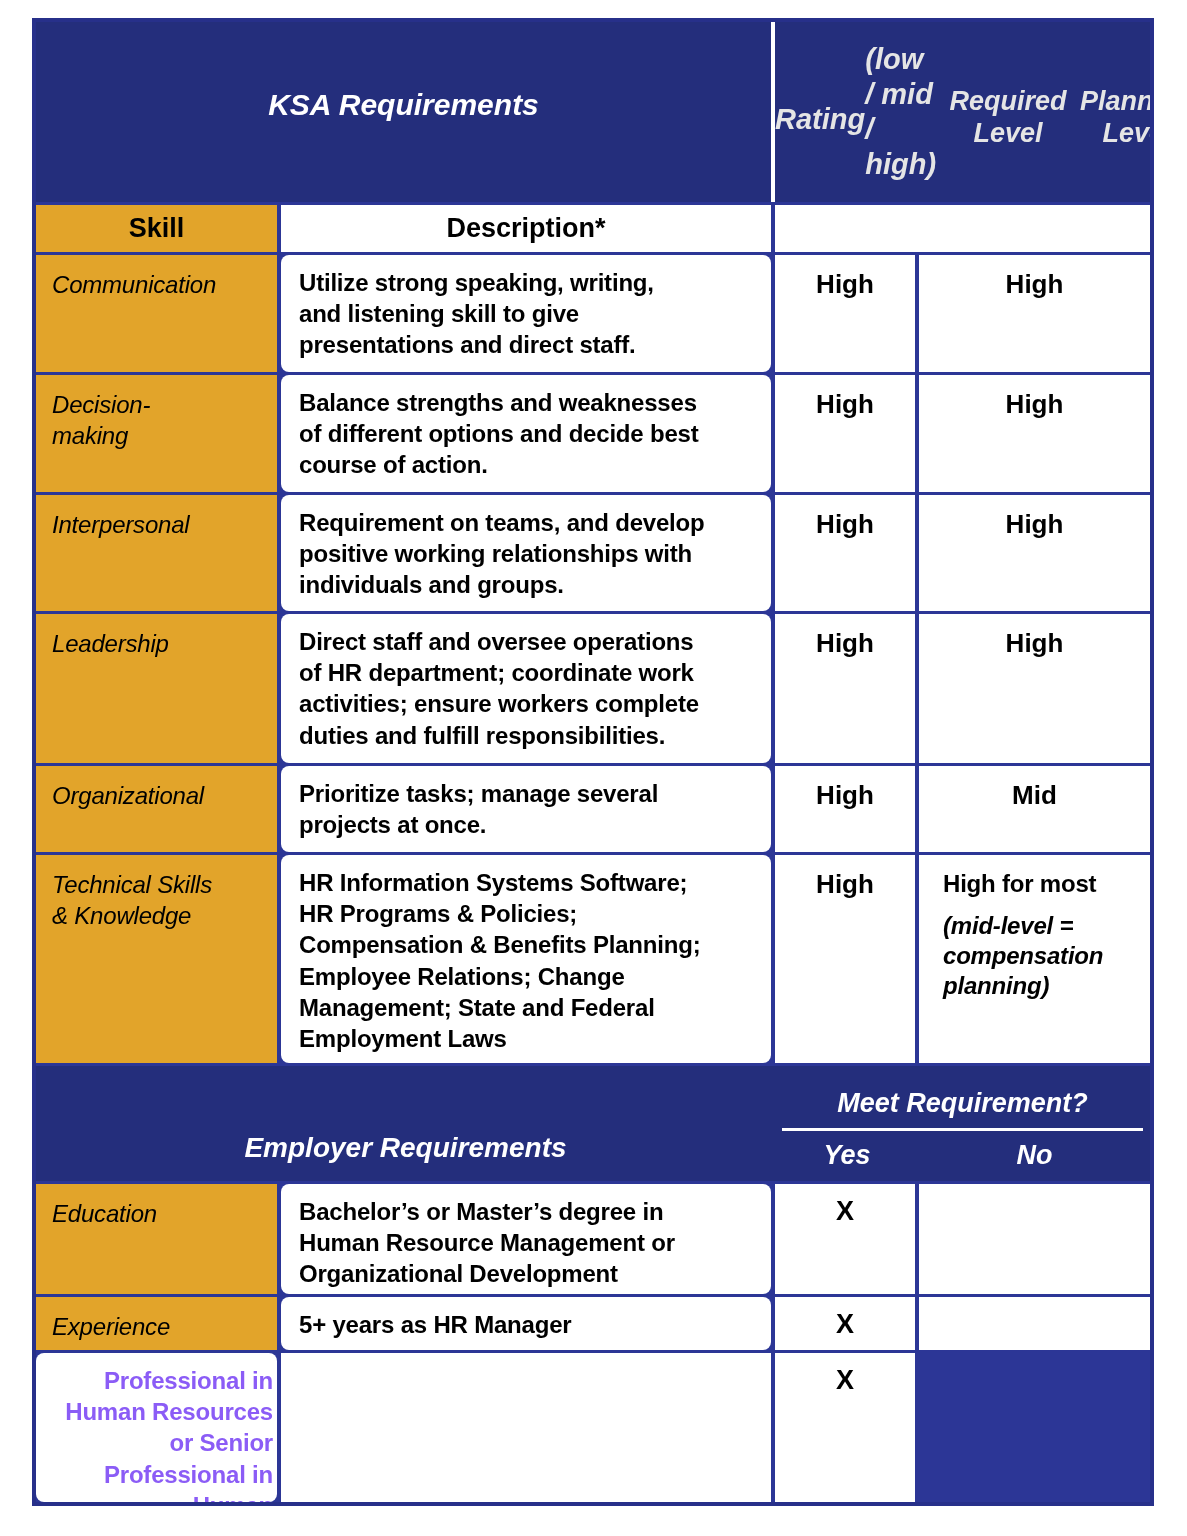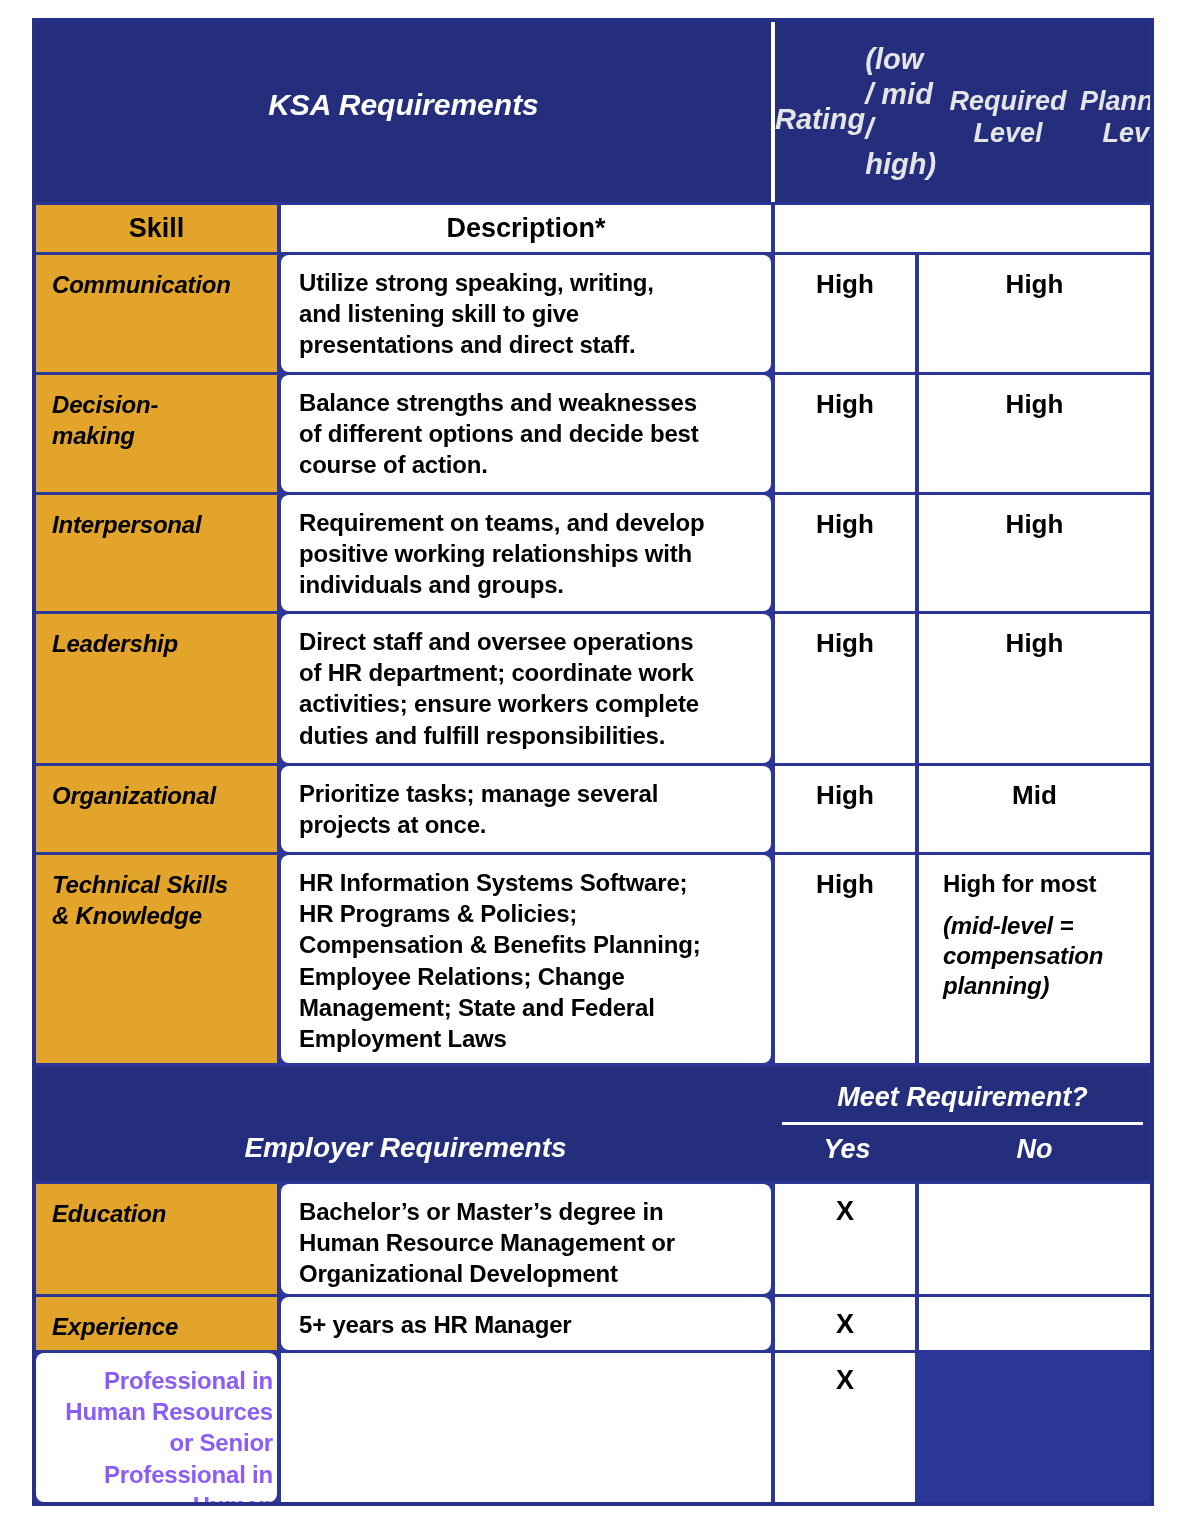--- a/index.html
+++ b/index.html
@@ -48,21 +48,21 @@
 
   
   .subhdr{
     display:flex;align-items:center;justify-content:center;
     font-weight:bold;font-size:27px;
   }
 
   
   .skill-cell{
     padding:14px 8px 15px 16px;
-    font-weight:bold;font-style:italic;font-size:24px;line-height:1.3;
+    font-weight:normal;font-style:italic;font-size:24px;line-height:1.3;
     white-space:pre-line;letter-spacing:-0.2px;
   }
   .desc-cell{
     padding:12px 4px 0 18px;
     font-weight:bold;font-size:24px;line-height:1.3;
     white-space:pre-line;letter-spacing:-0.2px;border-radius:8px;
   }
   .rate-cell{
     padding-top:14px;text-align:center;
     font-weight:bold;font-size:26px;
@@ -76,21 +76,21 @@
   }
   .gray-text{color:#8b5cf6;text-align:right;}
 
   
   .emp-band{position:relative;background:#242e7c;color:#fff;}
   .emp-title{
     position:absolute;left:0;top:66px;width:739px;text-align:center;
     font-weight:bold;font-style:italic;font-size:28px;
   }
   .emp-right{
-    position:absolute;left:739px;top:0;width:375px;height:100%;
+    position:absolute;left:739px;top:6px;width:375px;height:100%;
     display:flex;flex-direction:column;align-items:center;
   }
   .meet-label{font-weight:bold;font-style:italic;font-size:27px;margin-top:16px;}
   .emp-right .wline{margin-top:9px;}
   .yn-row{display:flex;width:100%;margin-top:9px;}
   .yn-row .lv1{width:144px;text-align:center;}
   .yn-row .lv2{flex:1;text-align:center;}
   .yn-hd{font-weight:bold;font-style:italic;font-size:27px;}
 
   .x-cell{

